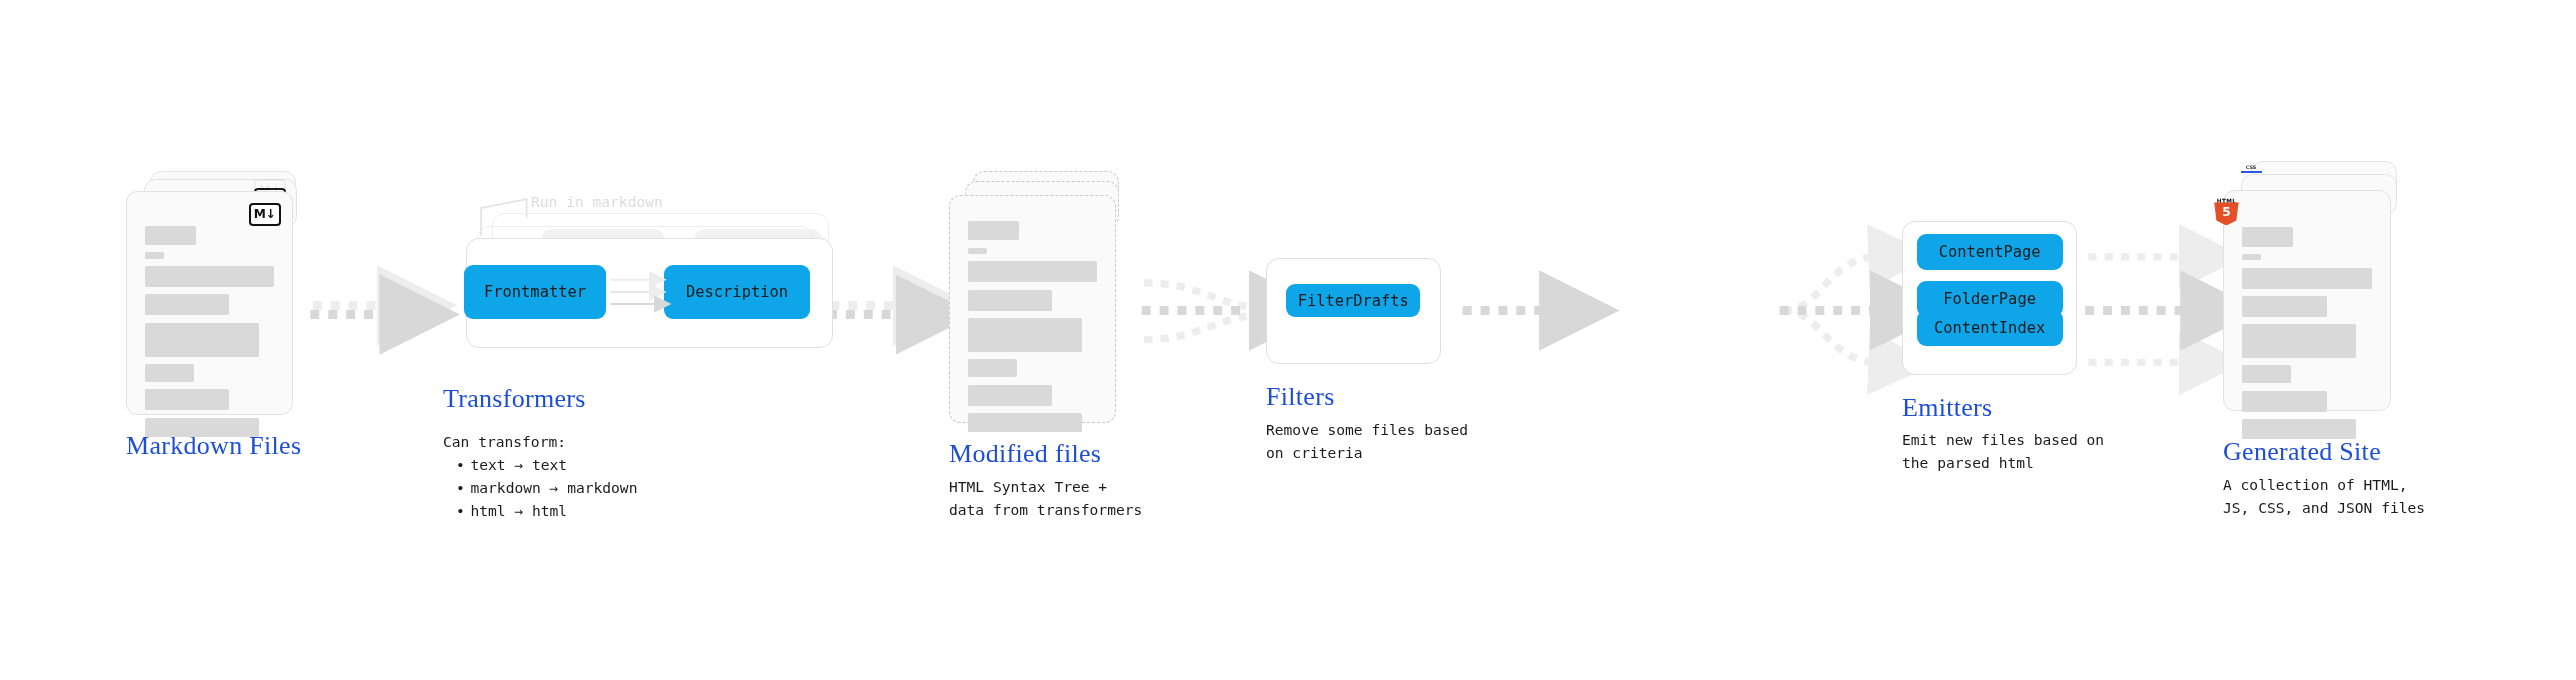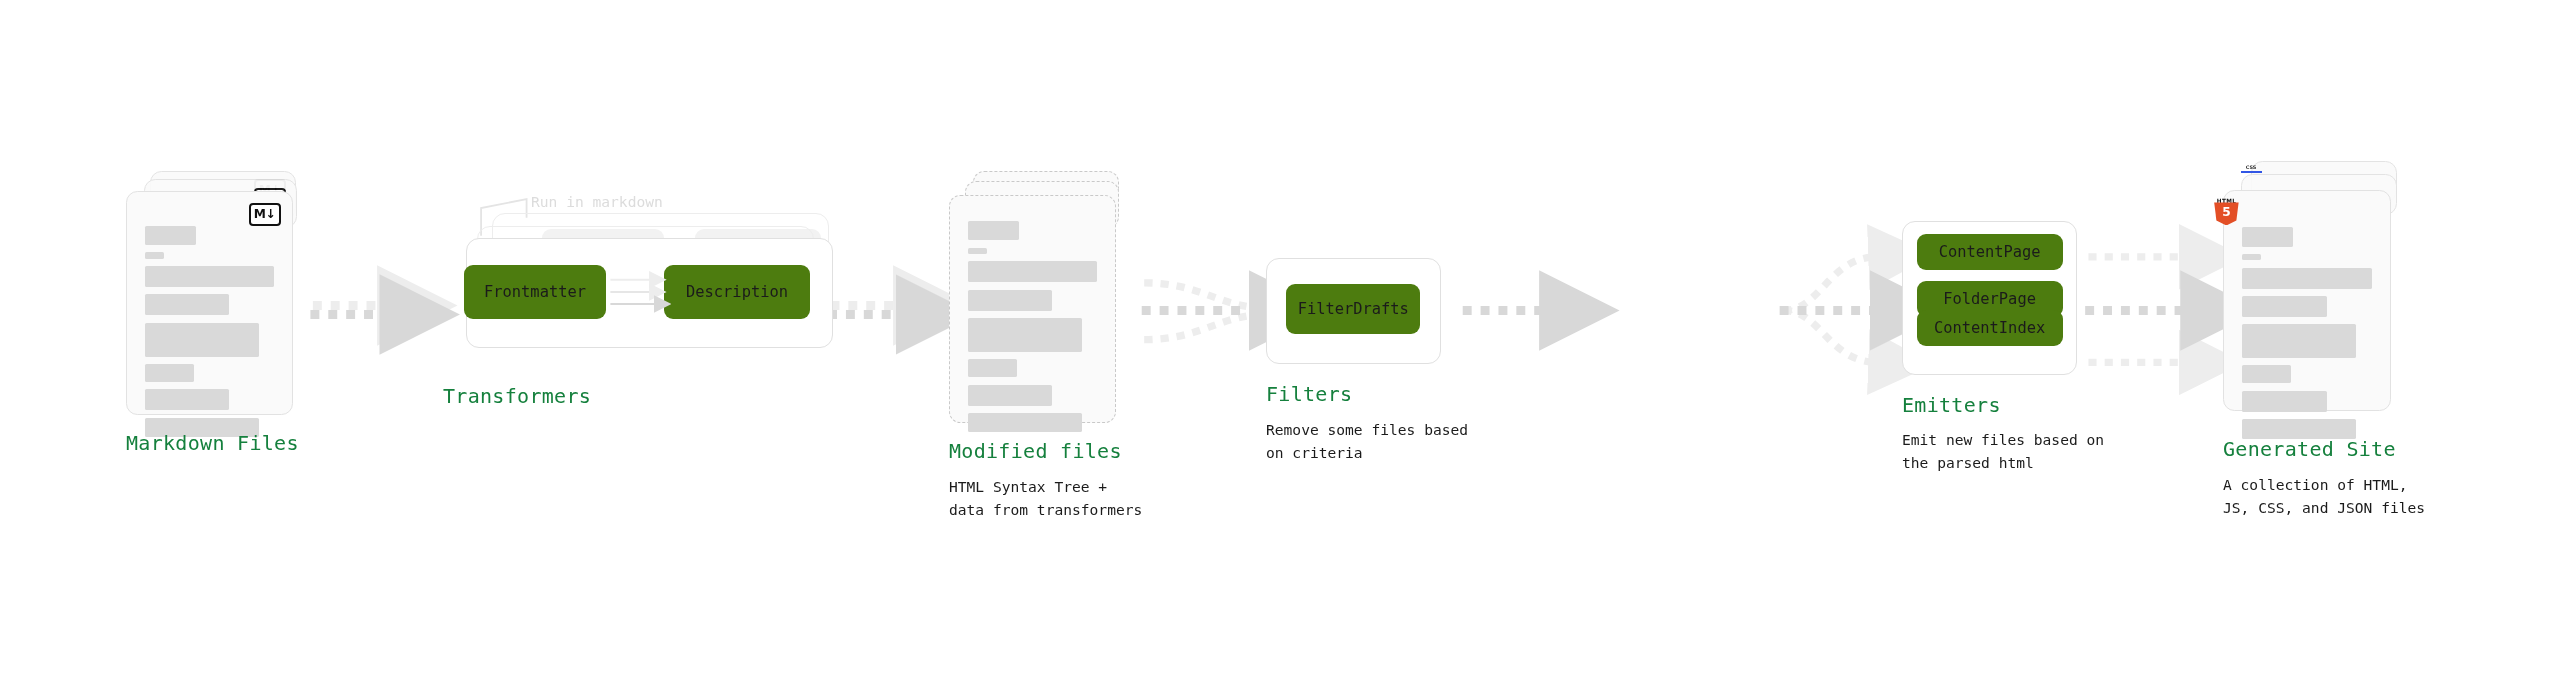--- a/index.html
+++ b/index.html
@@ -43,30 +43,30 @@
   .css-badge{width:21px;height:9px;position:relative;}
   .css-badge .t{font-family:"DejaVu Sans","Liberation Sans",sans-serif;
      font-weight:700;font-size:4.9px;color:#222;text-align:center;line-height:4.9px;}
   .css-badge .bar{height:2.4px;background:#264de4;margin-top:0.8px;}
 
   
   .gbox{position:absolute;box-sizing:border-box;border:1.3px solid #e0e0e0;
         border-radius:13px;background:#fff;}
   .gbox.ghost{background:transparent;border-color:#ededed;}
 
-  .chip{position:absolute;box-sizing:border-box;background:#4d7c0f;
+  .chip{position:absolute;box-sizing:border-box;background:#0ea5e9;
         border-radius:9px;display:flex;align-items:center;justify-content:center;
         font-size:15.4px;color:#1b1b1b;white-space:nowrap;}
   .chip.ghost{background:#ececec;}
   .chip.ghost2{background:#f2f2f2;}
 
   .parallel-label{position:absolute;font-size:14.6px;color:#dcdcdc;white-space:nowrap;}
 
   
-  .title{position:absolute;font-size:20px;letter-spacing:0.3px;white-space:nowrap;color:#15803d;}
+  .title{position:absolute;font-size:26px;letter-spacing:0.3px;white-space:nowrap;color:#1d4ed8;font-family:Liberation Serif, serif;}
   .desc{position:absolute;font-size:14.6px;line-height:1.55;color:#1b1b1b;white-space:pre;}
   .bullets{position:absolute;font-size:14.6px;line-height:1.55;color:#1b1b1b;}
   .bullets .hd{margin-bottom:0.8px;}
   .bullets ul{margin:0;padding-left:13px;list-style:none;}
   .bullets li:before{content:"\2022";margin-right:5.7px;}
 
   svg.overlay{position:absolute;left:0;top:0;width:2576px;height:681px;pointer-events:none;}
 </style>
 </head>
 <body>
@@ -163,20 +163,28 @@
       <svg style="position:absolute;left:0;top:0;width:390px;height:167px;" viewBox="0 0 480 205" width="390" height="167">
         <path d="M206,104 L256,104" stroke="#ededed" stroke-width="2.4" fill="none" marker-end="url(#ahl)"></path>
         <path d="M206,119 L256,119" stroke="#e6e6e6" stroke-width="2.4" fill="none" marker-end="url(#ahl)"></path>
         <path d="M206,134 L262,134" stroke="#d8d8d8" stroke-width="2.4" fill="none" marker-end="url(#ah)"></path>
       </svg>
     </div>
 
     <div class="parallel-label" style="left:88px;top:-2.4px;">Run in markdown</div>
     <div class="title" style="left:0;top:189px;">Transformers</div>
 
+    <div class="bullets" style="left:0;top:236px;">
+      <div class="hd">Can transform:</div>
+      <ul>
+        <li>text → text</li>
+        <li>markdown → markdown</li>
+        <li>html → html</li>
+      </ul>
+    </div>
   </div>
 
   <div class="stage" style="left:949px;top:171px;">
     <div class="doc-stack" style="width:175px;height:244px;">
       <div class="doc dashed" style="left:24.4px;top:0;width:146px;height:47px;"></div>
       <div class="doc dashed" style="left:16.3px;top:9.8px;width:154px;height:47px;"></div>
       <div class="doc dashed" style="left:0;top:24.4px;width:167px;height:228px;">
         <div class="lines" style="top:24.4px;">
           <div class="ln" style="width:51px;height:19.5px;"></div>
           <div class="ln" style="width:18.7px;height:6.5px;"></div>
@@ -190,21 +198,21 @@
       </div>
     </div>
     <div class="title" style="left:0;top:268px;">Modified files</div>
     <div class="desc" style="left:0;top:305px;">HTML Syntax Tree +
 data from transformers</div>
   </div>
 
   <div class="stage" style="left:1266px;top:258px;">
     <div style="position:relative;width:175px;height:106px;">
       <div class="gbox" style="left:0;top:0;width:175px;height:106px;"></div>
-      <div class="chip" style="left:20.3px;top:26px;width:134px;height:50px;">FilterDrafts</div>
+      <div class="chip" style="left:20.3px;top:26px;width:134px;height:33px;">FilterDrafts</div>
     </div>
     <div class="title" style="left:0;top:124px;">Filters</div>
     <div class="desc" style="left:0;top:161px;">Remove some files based
 on criteria</div>
   </div>
 
 
   <div class="stage" style="left:1902px;top:221px;">
     <div style="position:relative;width:175px;height:154px;">
       <div class="gbox" style="left:0;top:0;width:175px;height:154px;"></div>

